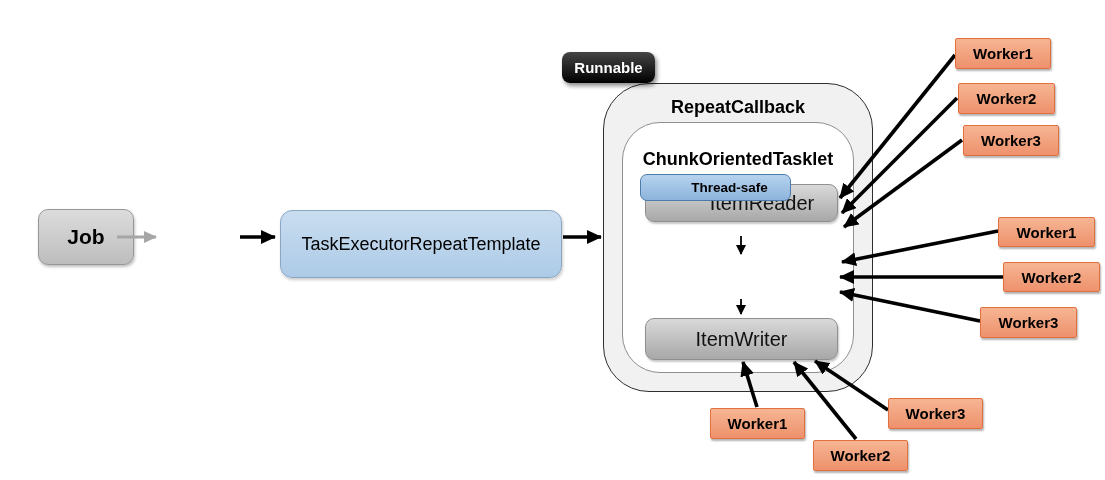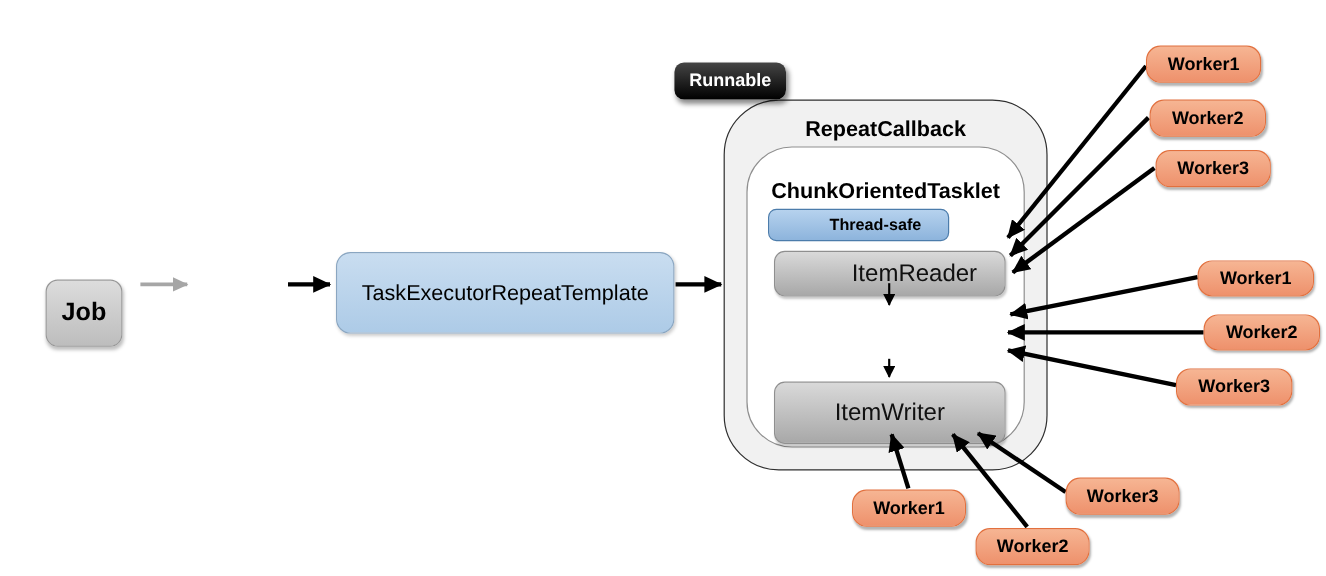--- a/index.html
+++ b/index.html
@@ -41,21 +41,21 @@
 
   
   .gray-node{
     background:linear-gradient(#dcdcdc,#bdbdbd);
     border:1.6px solid #979797;
     border-radius:10px;
     font-weight:bold;font-size:21px;color:#000;
     box-shadow:1px 2px 3px rgba(0,0,0,0.25);
     z-index:3;
   }
-  .node-job{left:38px;top:209px;width:64px;height:56px;margin-top:24px;}
+  .node-job{left:38px;top:209px;width:96px;height:56px;}
   .node-step{left:160px;top:209px;width:79px;height:56px;}
   .blue-node{
     left:280px;top:210px;width:282px;height:68px;
     background:linear-gradient(#c9ddf0,#adcbe7);
     border:1.5px solid #8aa6c1;
     border-radius:12px;
     font-weight:normal;font-size:18px;color:#000;
     box-shadow:1px 2px 3px rgba(0,0,0,0.2);
     z-index:3;
   }
@@ -63,23 +63,23 @@
   
   .item-node{
     left:645px;width:193px;height:38px;
     background:linear-gradient(#d9d9d9,#a8a8a8);
     border:1.4px solid #8f8f8f;
     border-radius:9px;
     font-size:20px;font-weight:400;color:#111;
     box-shadow:1px 2px 2px rgba(0,0,0,0.22);
     z-index:3;
   }
-  .node-reader{top:209px;padding-left:41px;}
+  .node-reader{top:184px;padding-left:41px;}
   .node-processor{top:258px;height:39px;}
-  .node-writer{top:318px;height:52px;text-align:center;}
+  .node-writer{top:318px;height:42px;text-align:center;}
 
   
   .runnable-tag{
     left:562px;top:52px;width:93px;height:31px;
     background:linear-gradient(#454545,#000000);
     border-radius:8px;
     color:#ffffff;font-weight:bold;font-size:15px;
     box-shadow:2px 3px 4px rgba(0,0,0,0.45);
     z-index:4;
   }
@@ -91,21 +91,21 @@
     font-weight:bold;font-size:13.5px;color:#000;
     z-index:4;
     padding-left:28px;
   }
 
   
   .worker{
     width:96px;height:31px;
     background:linear-gradient(#f6b593,#ee916c);
     border:1.7px solid #e2703e;
-    border-radius:12px;
+    border-radius:2px;
     font-weight:bold;font-size:15px;color:#000;
     box-shadow:1px 2px 2px rgba(0,0,0,0.3);
     z-index:7;
     text-align:right;
   }
   .wt1{left:955px;top:38px;}
   .wt2{left:958px;top:83px;width:97px;}
   .wt3{left:963px;top:125px;}
   .wm1{left:998px;top:217px;width:97px;height:30px;}
   .wm2{left:1003px;top:262px;width:97px;height:30px;}

